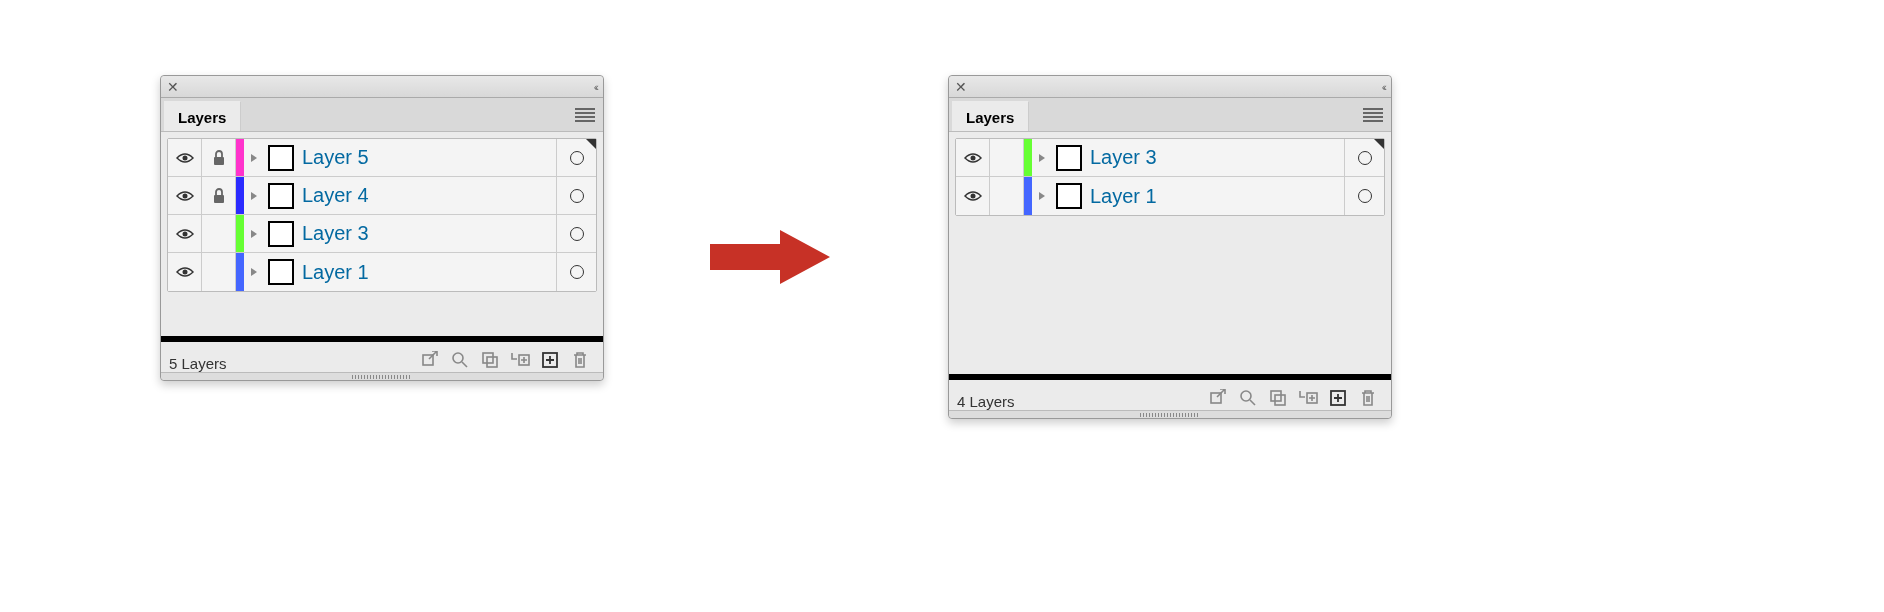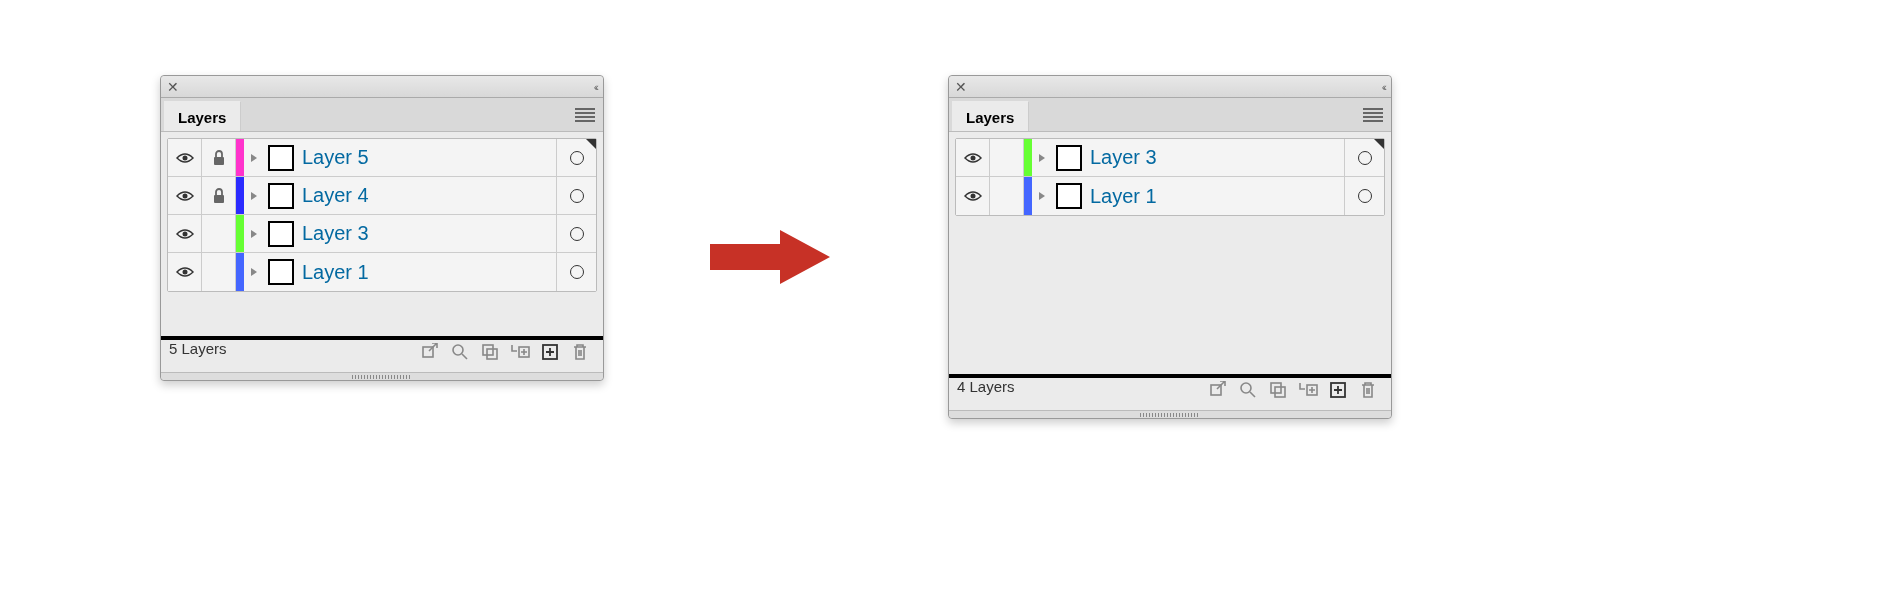--- a/index.html
+++ b/index.html
@@ -141,23 +141,23 @@
       align-items: center;
     }
     .circle-target {
       width: 14px;
       height: 14px;
       border: 1.5px solid #333;
       border-radius: 50%;
     }
     .footer {
       height: 36px;
-      border-top: 4px solid #000000;
-      display: flex;
-      align-items: flex-start;
+      border-top: 6px solid #000000;
+      display: flex;
+      align-items: flex-end;
       padding: 0 8px;
       background: #ebebeb;
       border-radius: 0 0 4px 4px;
     }
     .footer-count {
       font-size: 15px;
       color: #333;
       flex: 1;
     }
     .footer-icon {

